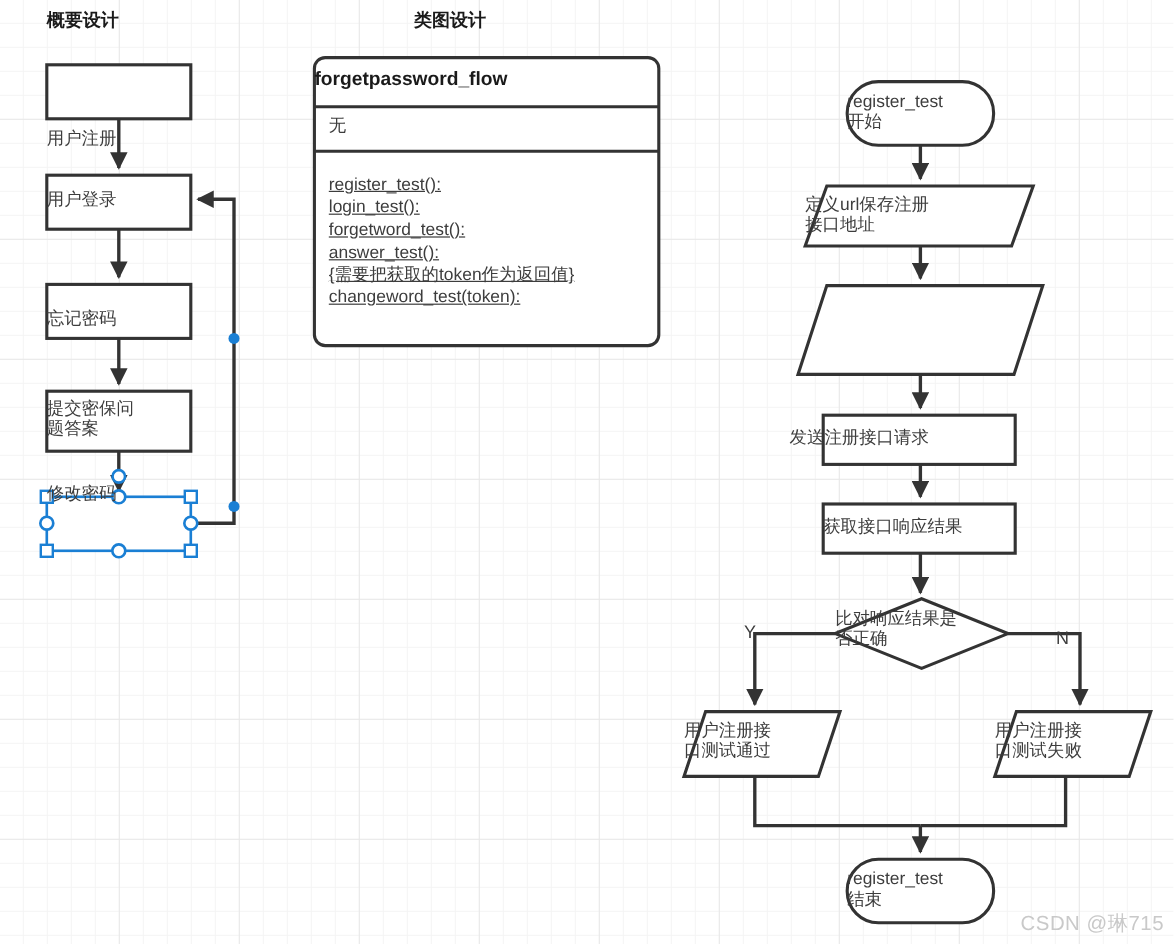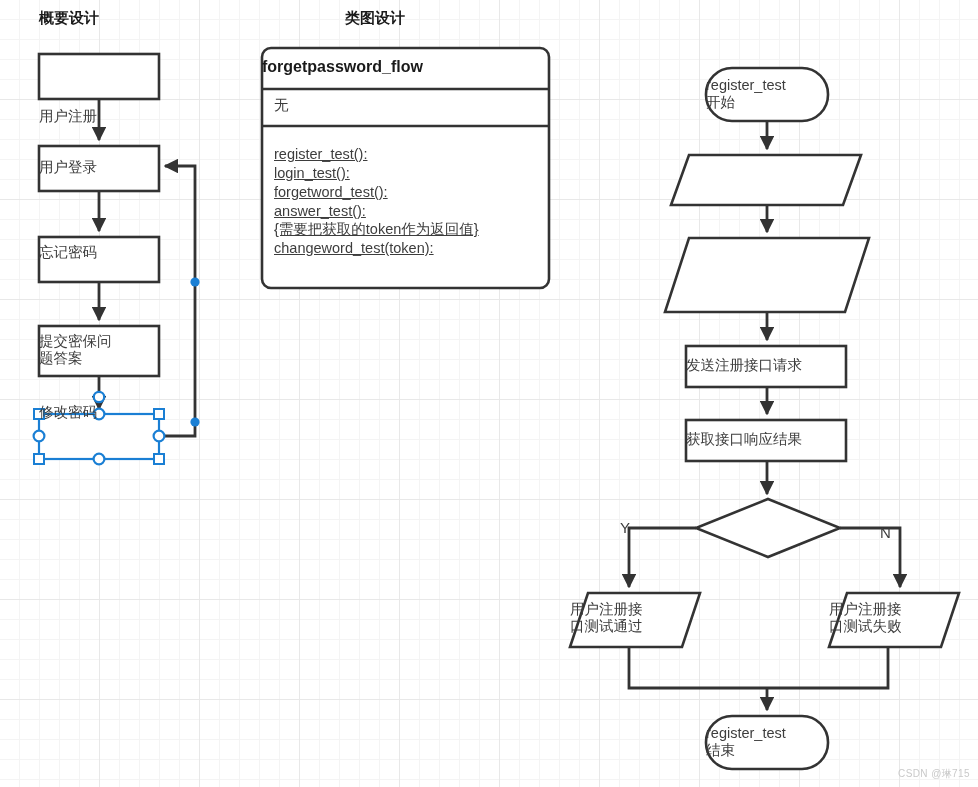--- a/index.html
+++ b/index.html
@@ -63,21 +63,21 @@
     line-height: 1.30;
   }
   .branch-label {
     font-size: 15px;
     color: #3d3d3d;
   }
   .watermark {
     position: absolute;
     right: 8px;
     bottom: 6px;
-    font-size: 10px;
+    font-size: 17px;
     color: #c9c9c9;
     letter-spacing: 0.4px;
   }
 </style>
 </head>
 <body>
 
 <div id="canvas">
 
   <svg id="vec" viewBox="0 0 978 787" xmlns="http://www.w3.org/2000/svg">
@@ -160,38 +160,42 @@
       <circle cx="195" cy="282" r="4.6" fill="#1a7fd4"></circle>
       <circle cx="195" cy="422" r="4.6" fill="#1a7fd4"></circle>
     </g>
   </svg>
 
   <div class="lbl section-title" style="left:39px; top:9px; width:120px;">概要设计</div>
   <div class="lbl section-title" style="left:345px; top:9px; width:120px;">类图设计</div>
 
   <div class="lbl node-text" style="left:39px; top:78px; width:112px;margin-top:30px;">用户注册</div>
   <div class="lbl node-text" style="left:39px; top:159px; width:120px;">用户登录</div>
-  <div class="lbl node-text" style="left:39px; top:244px; width:139px;">忘记密码</div>
+  <div class="lbl node-text" style="left:39px; top:258px; width:139px;">忘记密码</div>
   <div class="lbl node-text" style="left:39px; top:333px; width:132px;">提交密保问
 题答案</div>
   <div class="lbl node-text" style="left:39px; top:404px; width:120px;">修改密码</div>
 
   <div class="lbl class-title" style="left:262px; top:58px; width:272px;">forgetpassword_flow</div>
   <div class="lbl class-body" style="left:274px; top:96px; width:265px;">无</div>
   <div class="lbl class-body" style="left:274px; top:145px; width:270px;text-decoration:underline;">register_test():
 login_test():
 forgetword_test():
 answer_test():
 {需要把获取的token作为返回值}
 changeword_test(token):</div>
 
   <div class="lbl node-text" style="left:706px; top:77px; width:122px;">register_test
 开始</div>
-  <div class="lbl node-text" style="left:686px; top:357px; width:144px;">发送注册接口请求</div>
+  <div class="lbl node-text" style="left:671px; top:163px; width:190px;">定义url保存注册
+接口地址</div>
+  <div class="lbl node-text" style="left:658px; top:357px; width:144px;">发送注册接口请求</div>
   <div class="lbl node-text" style="left:686px; top:431px; width:156px;">获取接口响应结果</div>
+  <div class="lbl node-text" style="left:696px; top:508px; width:144px;">比对响应结果是
+否正确</div>
   <div class="lbl node-text" style="left:570px; top:601px; width:130px;">用户注册接
 口测试通过</div>
   <div class="lbl node-text" style="left:829px; top:601px; width:130px;">用户注册接
 口测试失败</div>
   <div class="lbl node-text" style="left:706px; top:725px; width:122px;">register_test
 结束</div>
 
   <div class="lbl branch-label" style="left:620px; top:519px; width:20px;">Y</div>
   <div class="lbl branch-label" style="left:880px; top:524px; width:20px;">N</div>
 

